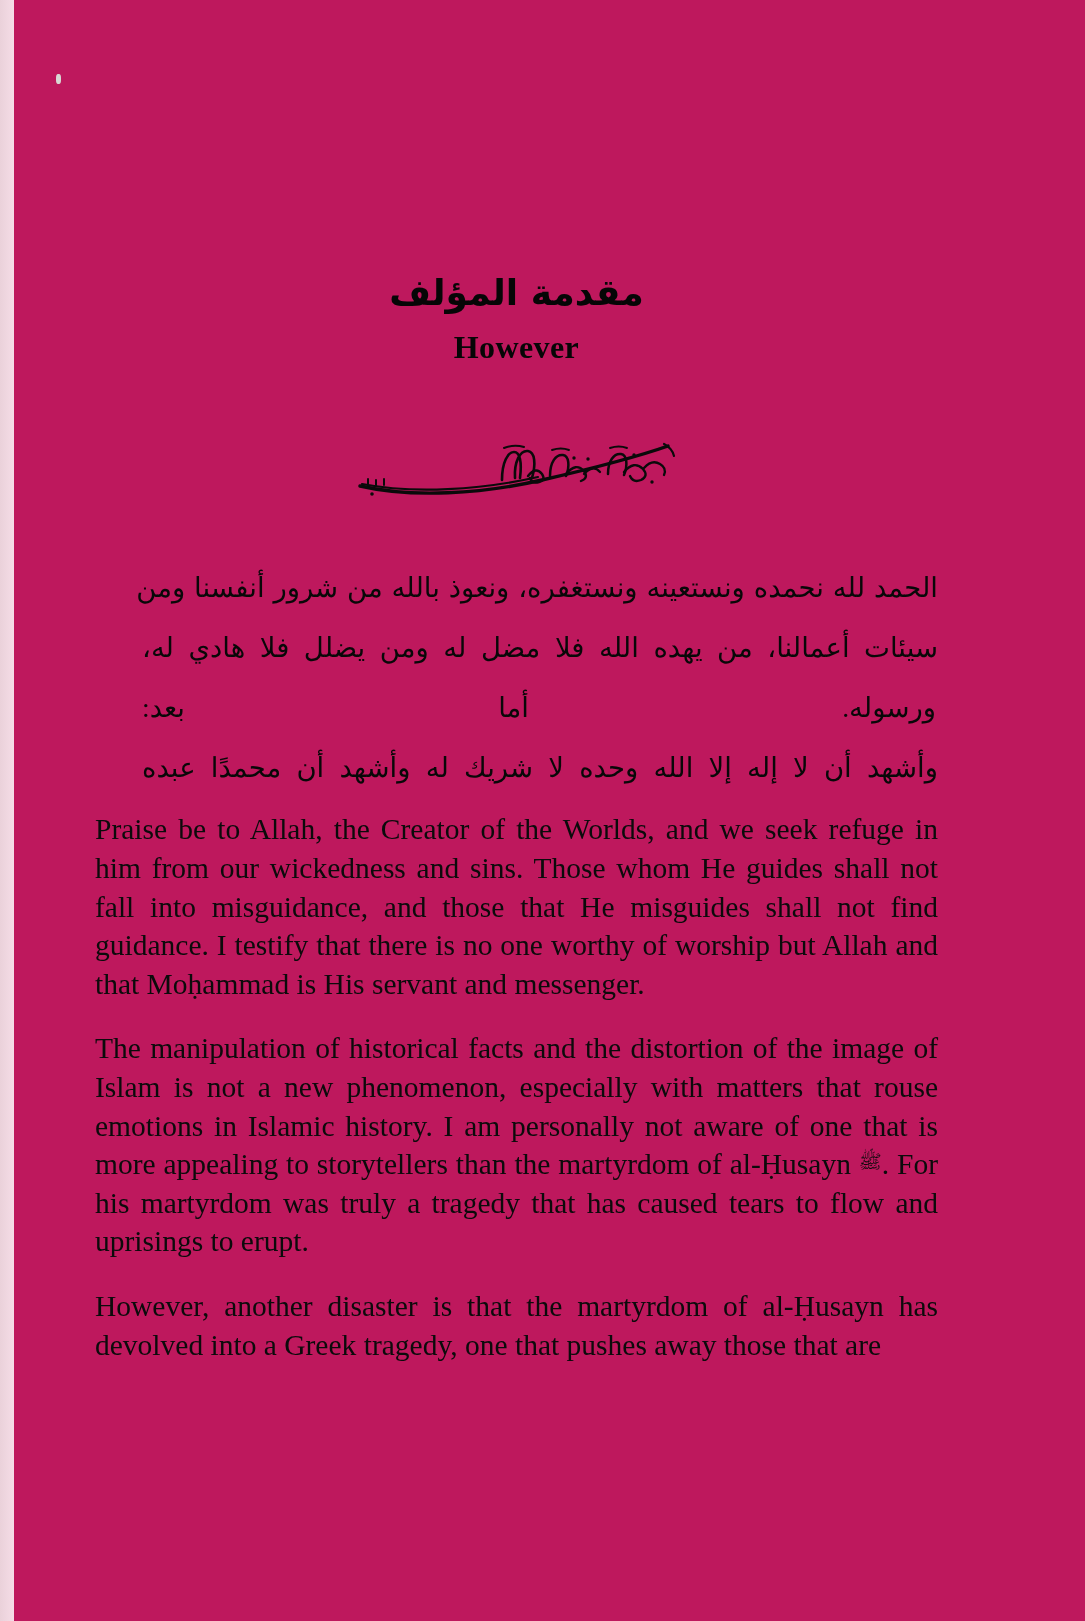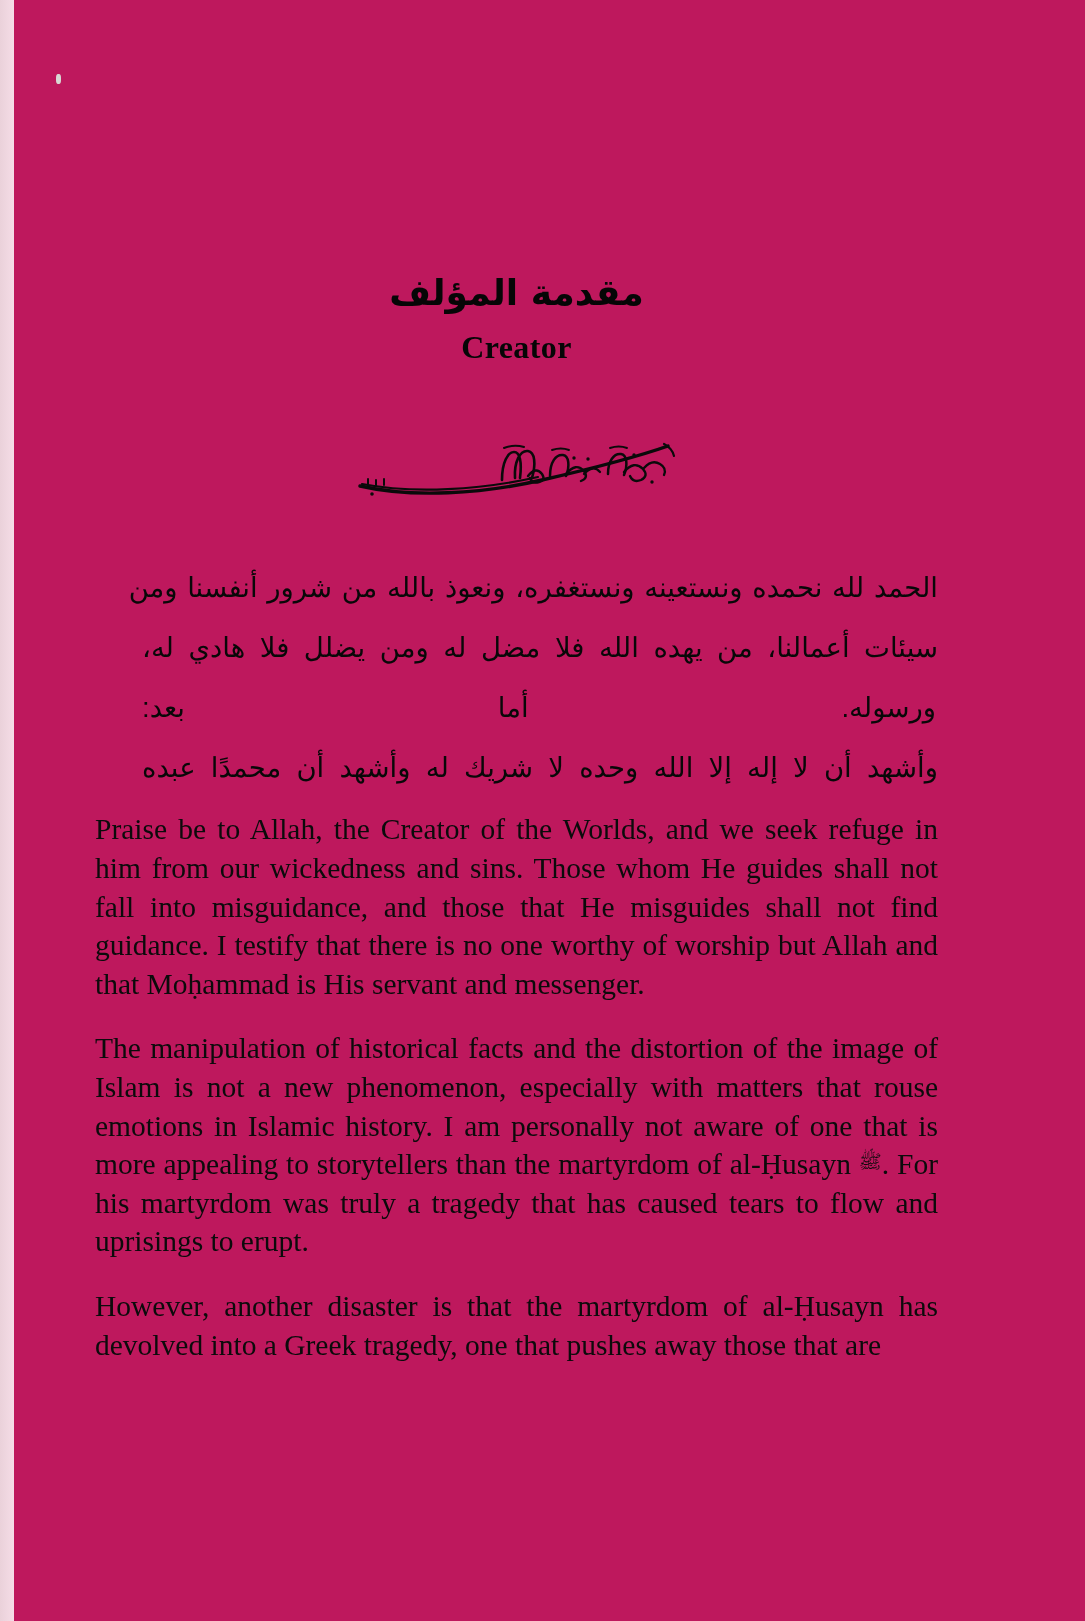--- a/index.html
+++ b/index.html
@@ -77,21 +77,21 @@
     height: 96px;
     position: relative;
   }
   .basmala-svg { display: inline-block; }
 
   
   .arabic-block {
     direction: rtl;
     text-align: justify;
     text-align-last: justify;
-    font-family: Liberation Sans, sans-serif;
+    font-family: Liberation Serif, serif;
     font-size: 27.5px;
     line-height: 60px;
     margin-top: 34px;
     color: #080808;
     letter-spacing: 0px;
     word-spacing: 2px;
     margin-left: 47px;
   }
   .arabic-line {
     display: block;
@@ -135,21 +135,21 @@
 
 <div class="page">
 
   <div class="scan-edge-left"></div>
   <div class="scan-mark"></div>
 
   <div class="content">
 
     <div class="heading-block">
       <div class="title-ar">مقدمة المؤلف</div>
-      <div class="title-en">Creator</div>
+      <div class="title-en">However</div>
     </div>
 
     <div class="basmala-wrap">
       <svg class="basmala-svg" width="330" height="80" viewBox="0 0 330 80" aria-hidden="true">
         <g fill="none" stroke="#0a0a0a" stroke-linecap="round">
 
           <path d="M8 58 C 60 70, 130 66, 190 52 C 238 41, 282 30, 316 18" stroke-width="3.4"></path>
           <path d="M10 56 C 62 66, 128 62, 186 49" stroke-width="2.2"></path>
 
           <path d="M16 58 l0 -7 M24 58 l0 -6 M32 57 l0 -6" stroke-width="2"></path>

